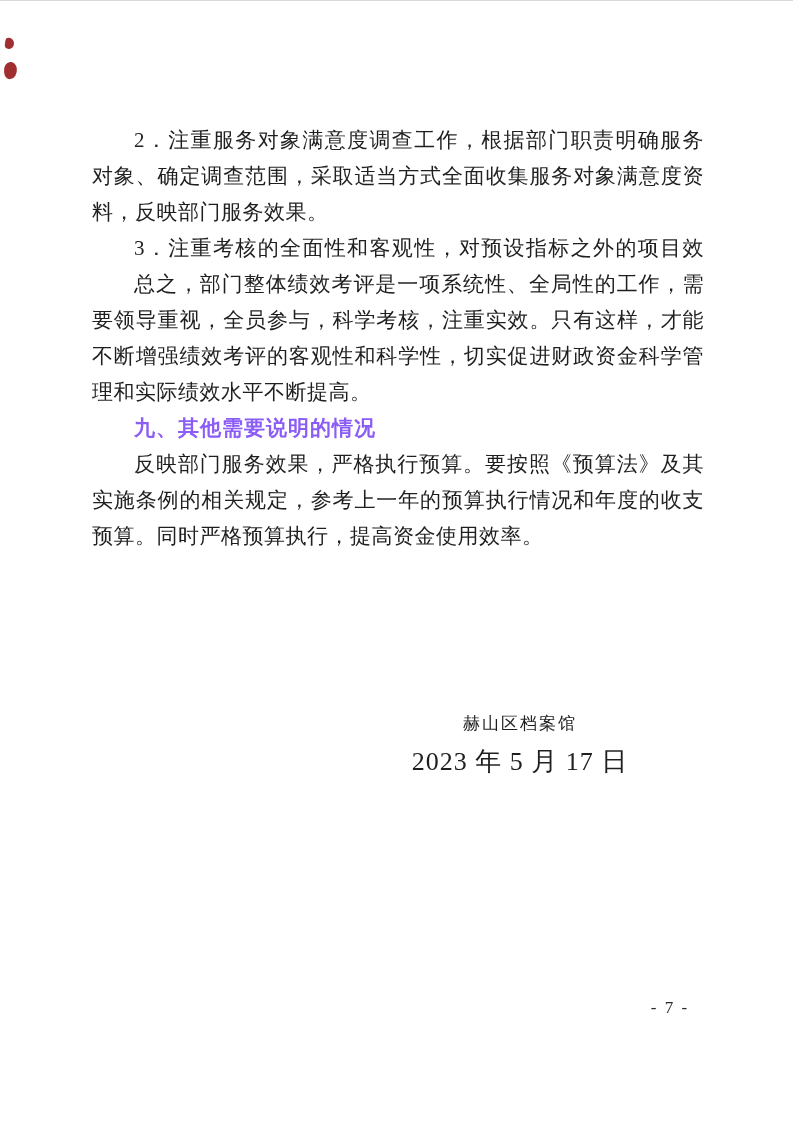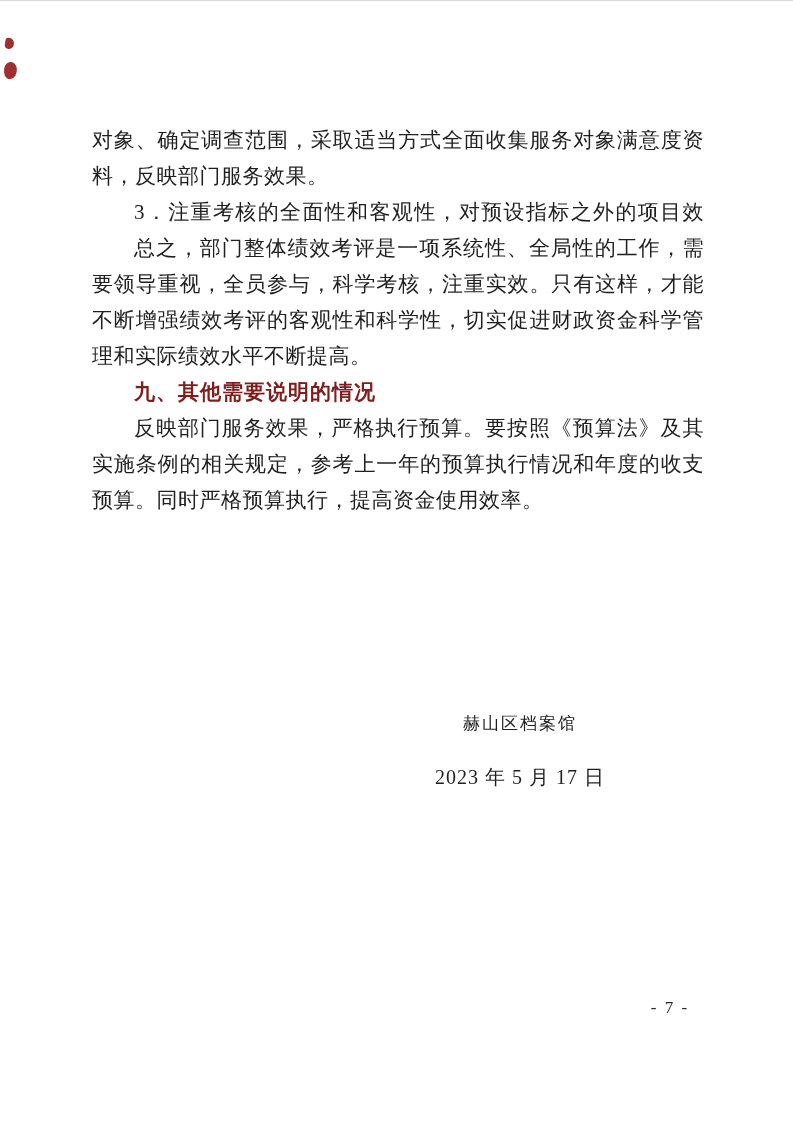--- a/index.html
+++ b/index.html
@@ -57,43 +57,42 @@
     text-align-last: justify;
     text-justify: inter-character;
     white-space: normal;
   }
   .pline.first {
     text-indent: 2em;
   }
   .pline.heading {
     font-family: "Liberation Sans", sans-serif;
     font-weight: bold;
-    color: #7f1d1d;
+    color: #8b5cf6;
     font-size: 21px;
     letter-spacing: 1px;
   }
   .signature {
     position: absolute;
     top: 705px;
     left: 380px;
     width: 280px;
     text-align: center;
   }
   .sig-org {
     height: 38px;
     line-height: 38px;
     font-size: 17px;
     letter-spacing: 2px;
   }
   .sig-date {
     height: 38px;
     line-height: 38px;
-    font-size: 20px;
+    font-size: 26px;
     letter-spacing: 1px;
-    margin-top: 15px;
   }
   .page-number {
     position: absolute;
     top: 996px;
     left: 640px;
     width: 60px;
     height: 24px;
     line-height: 24px;
     text-align: center;
     font-size: 17px;
@@ -104,20 +103,21 @@
 </head>
 <body>
 
 <div class="page">
   <div class="top-edge"></div>
   <div class="red-mark m1"></div>
   <div class="red-mark m2"></div>
 
   <div class="content" id="content">
       <div>
+        <div class="pline first fill">2．注重服务对象满意度调查工作，根据部门职责明确服务</div>
         <div class="pline fill">对象、确定调查范围，采取适当方式全面收集服务对象满意度资</div>
         <div class="pline">料，反映部门服务效果。</div>
       </div>
       <div>
         <div class="pline first fill">3．注重考核的全面性和客观性，对预设指标之外的项目效</div>
       </div>
       <div>
         <div class="pline first fill">总之，部门整体绩效考评是一项系统性、全局性的工作，需</div>
         <div class="pline fill">要领导重视，全员参与，科学考核，注重实效。只有这样，才能</div>
         <div class="pline fill">不断增强绩效考评的客观性和科学性，切实促进财政资金科学管</div>

